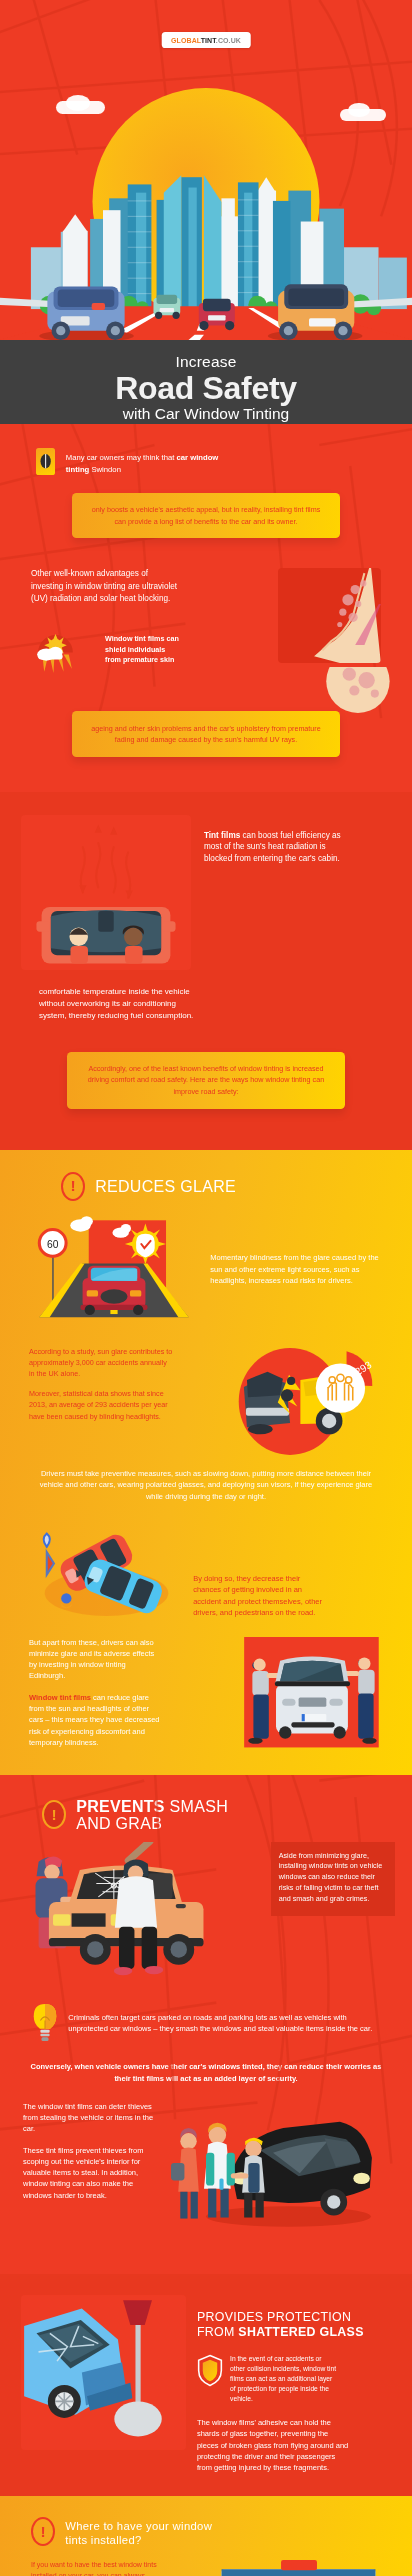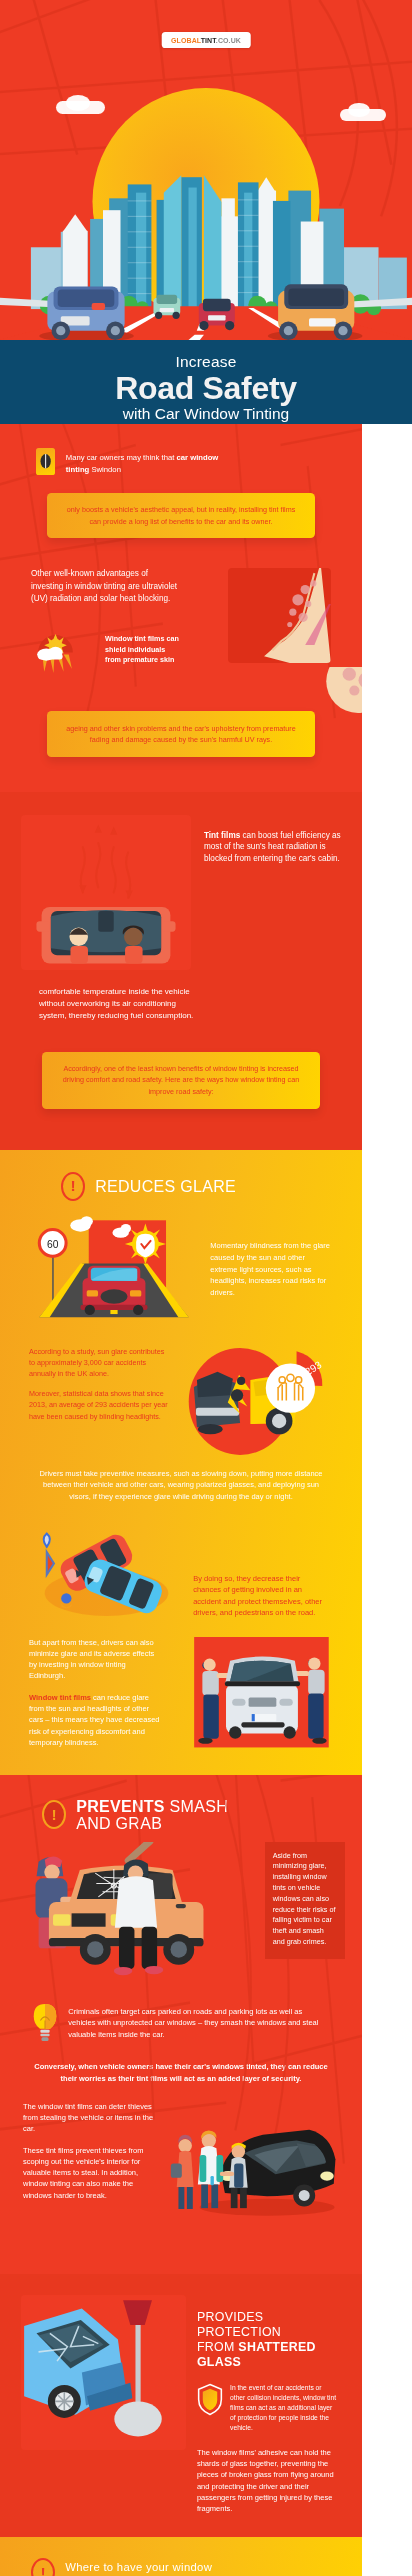--- a/index.html
+++ b/index.html
@@ -1,21 +1,21 @@
 <!DOCTYPE html>
 <html style="font-size:8.2px"><head>
 <meta charset="utf-8">
 <style>
   *{box-sizing:border-box;margin:0;padding:0}
   html,body{background:#ffffff}
   body{font-family:"Liberation Sans",sans-serif;width:412px}
   .page{width:412px;position:relative;overflow:hidden;background:#fff}
 
   
-  .band{position:relative;width:362px;overflow:hidden}
+  .band{position:relative;width:412px;overflow:hidden}
   .band-red{background:#ee3b24}
   .band-red2{background:#e8381f}
   .band-yellow{background:linear-gradient(100deg,#f5a11c 0%,#f8b81a 45%,#ffd400 100%)}
 
   
   .maplines{position:absolute;inset:0;opacity:.5;pointer-events:none}
   .maplines svg{width:100%;height:100%}
 
   
   .hero{height:340px;position:relative;background:#ee3b24}
@@ -24,21 +24,21 @@
        background:radial-gradient(circle at 42% 40%,#f9a61b 0%,#fbb916 38%,#ffd900 100%)}
   .logo-badge{position:absolute;left:50%;top:32px;transform:translateX(-50%);
        background:#fff;border-radius:3.6px;padding:4.6px 9.3px;z-index:9;
        box-shadow:0 0.5px 2.1px rgba(0,0,0,.12)}
   .logo-badge .lg{font-size:7px;font-weight:bold;letter-spacing:0.1px;white-space:nowrap}
   .c-orange{color:#f47b20}.c-dark{color:#1b1b1b}.c-grey{color:#8a8a8a}
 
   .cityscape{position:absolute;left:0;bottom:0;width:412px;height:170px}
   .cloud{position:absolute;background:#fff;border-radius:20.6px;opacity:.95}
 
-  .titlewrap{background:#0c4a6e;text-align:center;padding:14.4px 0 2.1px}
+  .titlewrap{background:#404040;text-align:center;padding:14.4px 0 2.1px}
   .t-sm{color:#fff;font-size:15.5px;font-weight:300;line-height:1.05;letter-spacing:0.2px}
   .t-lg{color:#f2f2f2;font-size:32px;font-weight:bold;line-height:1.02;letter-spacing:-0.3px;margin:1px 0 1px}
   .t-md{color:#fff;font-size:15.5px;font-weight:300;line-height:1.1}
   .t-md b{font-weight:400}
 
   
   .row{display:flex;position:relative;z-index:4}
   .white-t{color:#fff;font-size:7.5px;line-height:1.5;font-weight:300}
   .white-t b{font-weight:bold}
   .red-t{color:#e8381f;font-size:7.2px;line-height:1.55;font-weight:400}
@@ -571,21 +571,21 @@
         <div class="ring onred">
             <span class="bang onred">!</span>
           </div>
       </div>
       <div class="sec-title">
         <span class="b">PREVENTS</span><span class="l"> SMASH</span><br>
         <span class="l">AND GRAB</span>
       </div>
     </div>
 
-    <div class="row" style="padding:10.3px 17.5px 0;gap:10px;align-items:flex-start">
+    <div class="row" style="padding:10.3px 17.5px 0;gap:16px;align-items:flex-start">
       <svg width="237" height="137" viewBox="0 0 460 265">
         <g>
           <path d="M40 38 q22 -18 44 0 l4 28 h-52 z" fill="#4b5b86"></path>
           <path d="M52 34 q18 -14 34 2 l-4 12 h-28 z" fill="#e0485c"></path>
           <circle cx="66" cy="58" r="15" fill="#f0b48a"></circle>
           <rect x="34" y="70" width="62" height="78" rx="14" fill="#4b5b86"></rect>
           <rect x="82" y="106" width="52" height="13" rx="6" fill="#f0b48a"></rect>
           <rect x="110" y="102" width="56" height="14" rx="4" fill="#6b4a2e"></rect>
           <rect x="40" y="146" width="54" height="60" rx="6" fill="#d0495c"></rect>
         </g>

